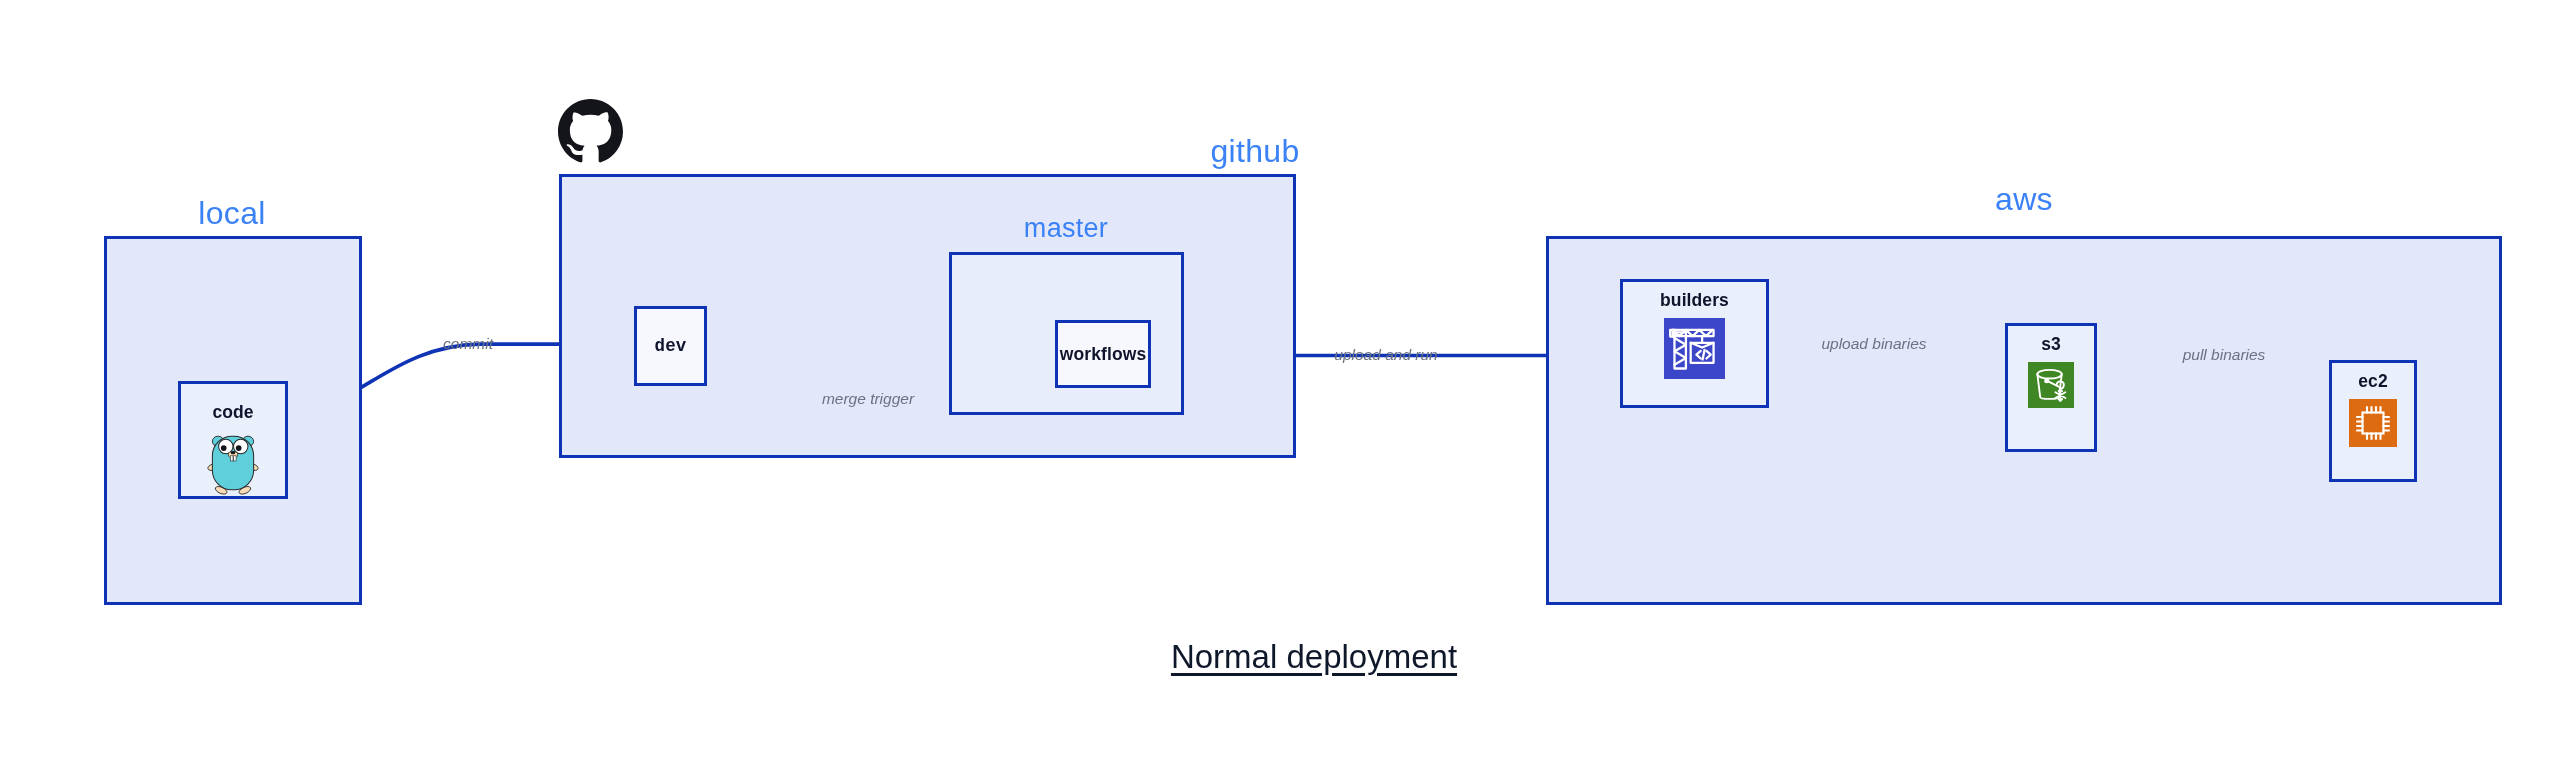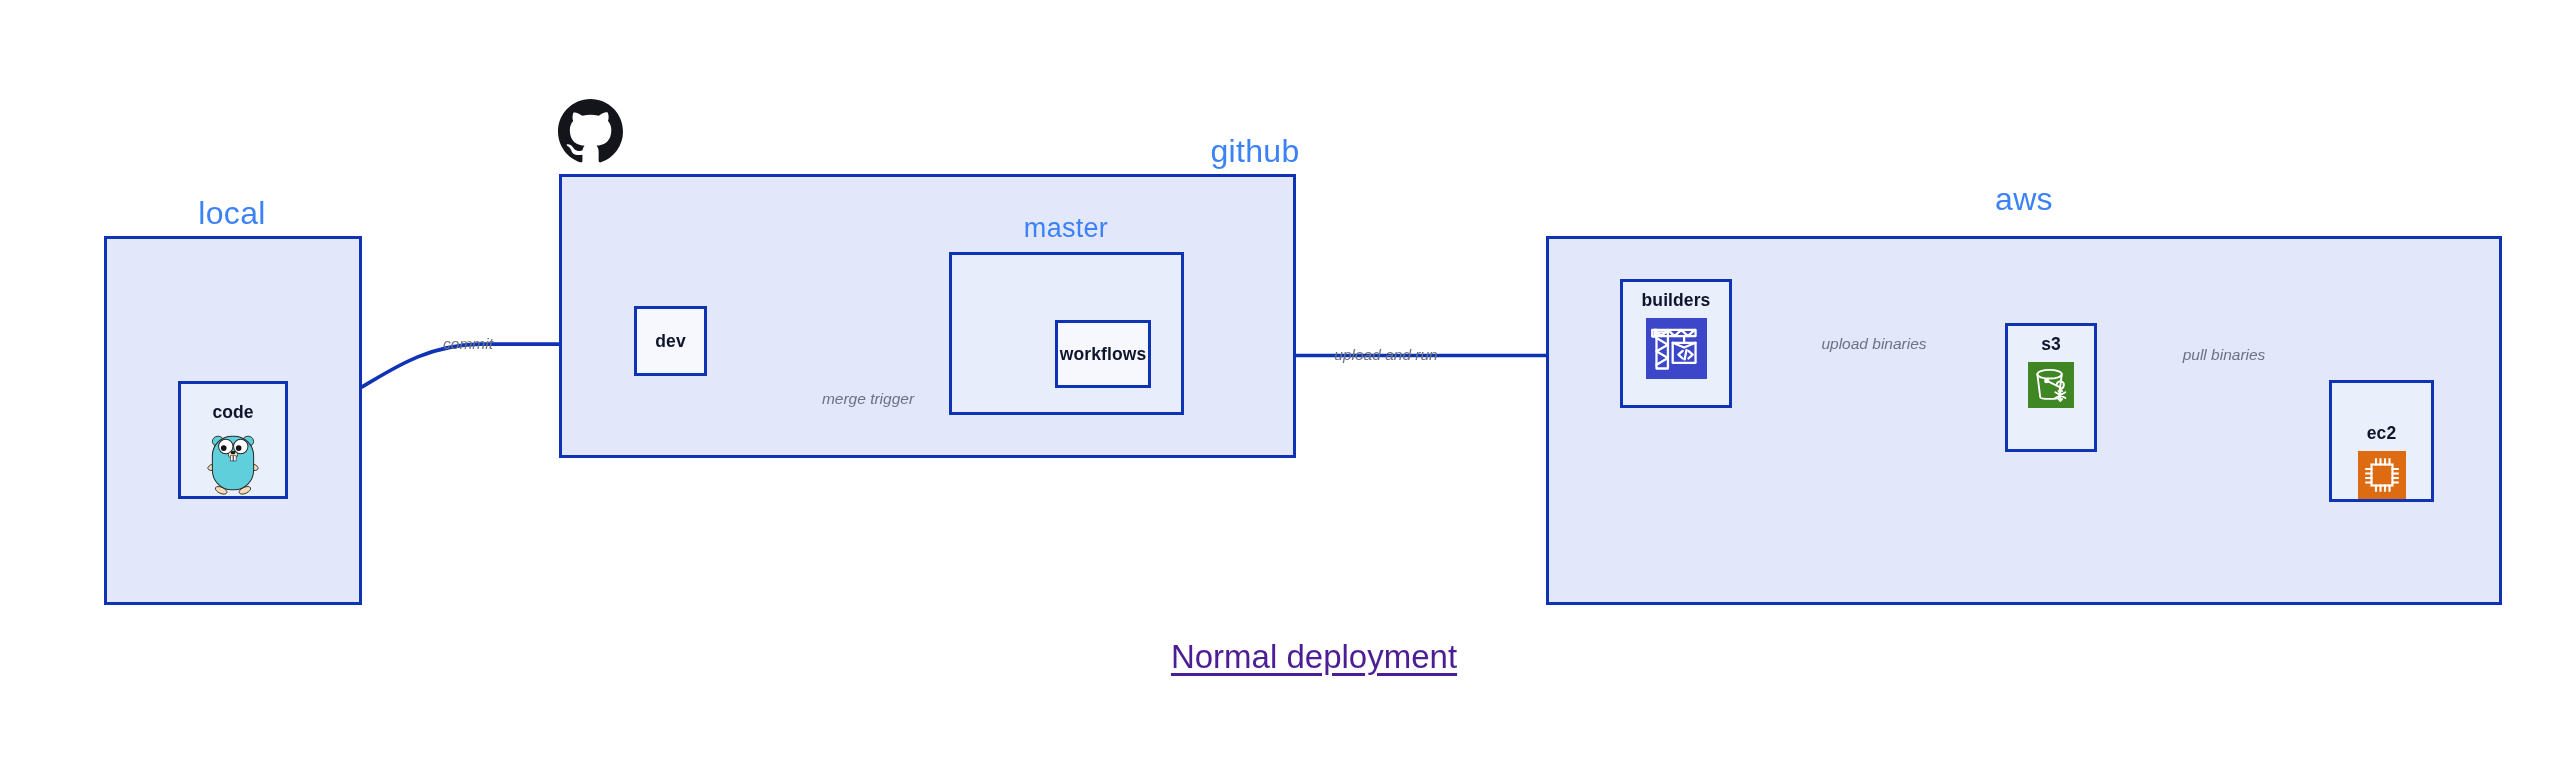--- a/index.html
+++ b/index.html
@@ -84,21 +84,21 @@
     background: transparent;
     padding: 0 3.1px;
   }
 
   
   #diagram-title {
     position: absolute;
     left: 1314px;
     top: 638px;
     transform: translateX(-50%);
-    color: #4c1d95;
+    color: #0f172a;
     font-size: 33px;
     font-weight: 400;
     text-decoration: underline;
     text-underline-offset: 5.2px;
     white-space: nowrap;
   }
 
   
   #github-mark {
     position: absolute;
@@ -169,41 +169,41 @@
   <div id="github-mark">
     <svg width="65" height="65" viewBox="0 0 16 16" aria-hidden="true">
       <path fill="#14141b" fill-rule="evenodd" d="M8 0C3.58 0 0 3.58 0 8c0 3.54 2.29 6.53 5.47 7.59.4.07.55-.17.55-.38 0-.19-.01-.82-.01-1.49-2.01.37-2.53-.49-2.69-.94-.09-.23-.48-.94-.82-1.13-.28-.15-.68-.52-.01-.53.63-.01 1.08.58 1.23.82.72 1.21 1.87.87 2.33.66.07-.52.28-.87.51-1.07-1.78-.2-3.64-.89-3.64-3.95 0-.87.31-1.59.82-2.15-.08-.2-.36-1.02.08-2.12 0 0 .67-.21 2.2.82.64-.18 1.32-.27 2-.27s1.36.09 2 .27c1.53-1.04 2.2-.82 2.2-.82.44 1.1.16 1.92.08 2.12.51.56.82 1.27.82 2.15 0 3.07-1.87 3.75-3.65 3.95.29.25.54.73.54 1.48 0 1.07-.01 1.93-.01 2.2 0 .21.15.46.55.38A8.012 8.012 0 0 0 16 8c0-4.42-3.58-8-8-8z"></path>
     </svg>
   </div>
 
   <div class="group-label" style="left:1255px; top:133px;">github</div>
 
   <div class="group" style="left:559px; top:174px; width:737px; height:284px;"></div>
 
-  <div class="node plain" style="left:634px; top:306px; width:73px; height:70px;">
+  <div class="node plain" style="left:634px; top:306px; width:73px; height:80px;font-family:Liberation Mono, monospace;">
     <div class="node-title">dev</div>
   </div>
 
   <div class="group-label" style="left:1066px; top:213px; font-size:27px;">master</div>
 
   <div class="subgroup" style="left:949px; top:252px; width:235px; height:163px;"></div>
 
   <div class="node plain" style="left:1055px; top:320px; width:96px; height:68px;">
     <div class="node-title">workflows</div>
   </div>
 
   <div class="edge-label" style="left:868px; top:355px;margin-top:44px;">merge trigger</div>
 
   <div class="edge-label" style="left:1386px; top:355px;">upload and run</div>
 
   <div class="group-label" style="left:2024px; top:181px;">aws</div>
 
   <div class="group" style="left:1546px; top:236px; width:956px; height:369px;"></div>
 
-  <div class="node" style="left:1620px; top:279px; width:112px; height:129px;text-align:right;">
+  <div class="node" style="left:1620px; top:279px; width:149px; height:129px;text-align:right;">
     <div class="node-title">builders</div>
     <svg class="node-icon" width="61" height="61" viewBox="0 0 64 64">
       <rect x="0" y="0" width="64" height="64" fill="#3c46c8"></rect>
       <g fill="none" stroke="#ffffff" stroke-width="2.4" stroke-linejoin="round" stroke-linecap="round">
 
         <rect x="11" y="15" width="12" height="38"></rect>
         <path d="M11 21 L23 28 L11 35 L23 42 L11 49"></path>
 
         <rect x="6.5" y="12.5" width="4.5" height="7"></rect>
 
@@ -231,21 +231,21 @@
         <path d="M26 26 L44 35"></path>
         <circle cx="26" cy="26" r="2.2" fill="#ffffff"></circle>
         <path d="M40 31 a5 5 0 1 1 5 6"></path>
 
         <path d="M45 38 L45 54 M38 42 L52 50 M52 42 L38 50"></path>
         <path d="M42.5 40.5 L45 38 L47.5 40.5 M42.5 51.5 L45 54 L47.5 51.5"></path>
       </g>
     </svg>
   </div>
 
-  <div class="node" style="left:2329px; top:380px; width:105px; height:122px;justify-content:flex-end;">
+  <div class="node" style="left:2329px; top:360px; width:88px; height:122px;">
     <div class="node-title">ec2</div>
     <svg class="node-icon" width="48" height="48" viewBox="0 0 64 64">
       <rect x="0" y="0" width="64" height="64" fill="#dd6b11"></rect>
       <g fill="none" stroke="#ffffff" stroke-width="2.8" stroke-linecap="square">
         <rect x="18" y="18" width="28" height="28"></rect>
 
         <path d="M24 18 L24 11 M30 18 L30 11 M36 18 L36 11 M42 18 L42 11"></path>
 
         <path d="M24 46 L24 53 M30 46 L30 53 M36 46 L36 53 M42 46 L42 53"></path>
 

